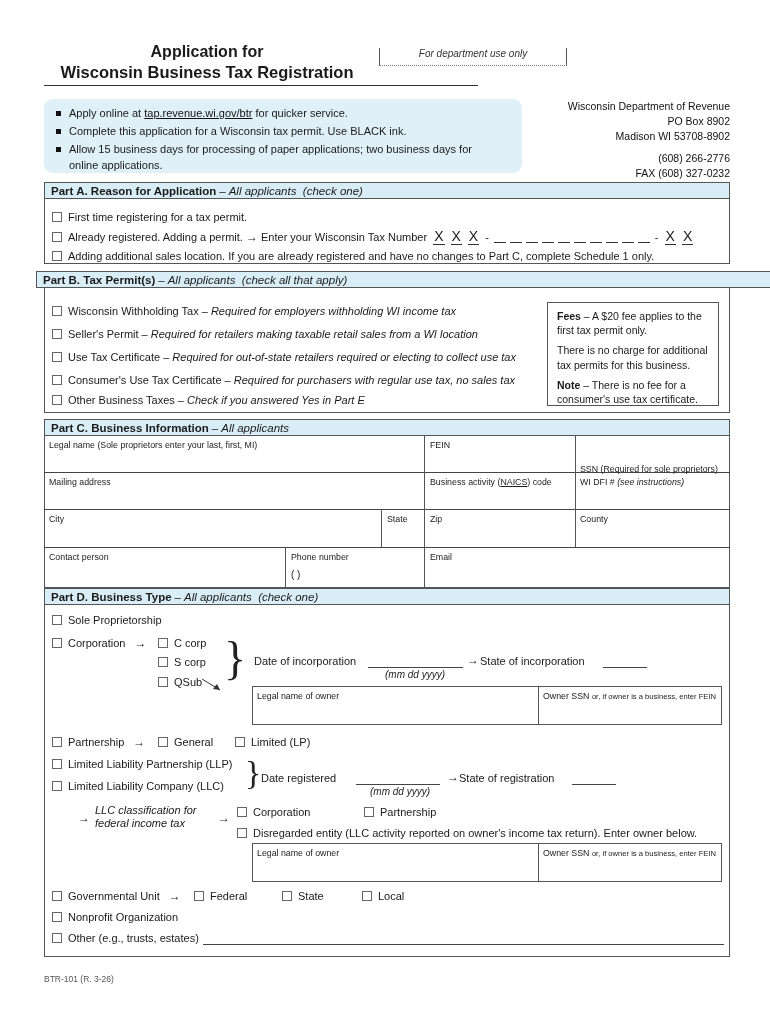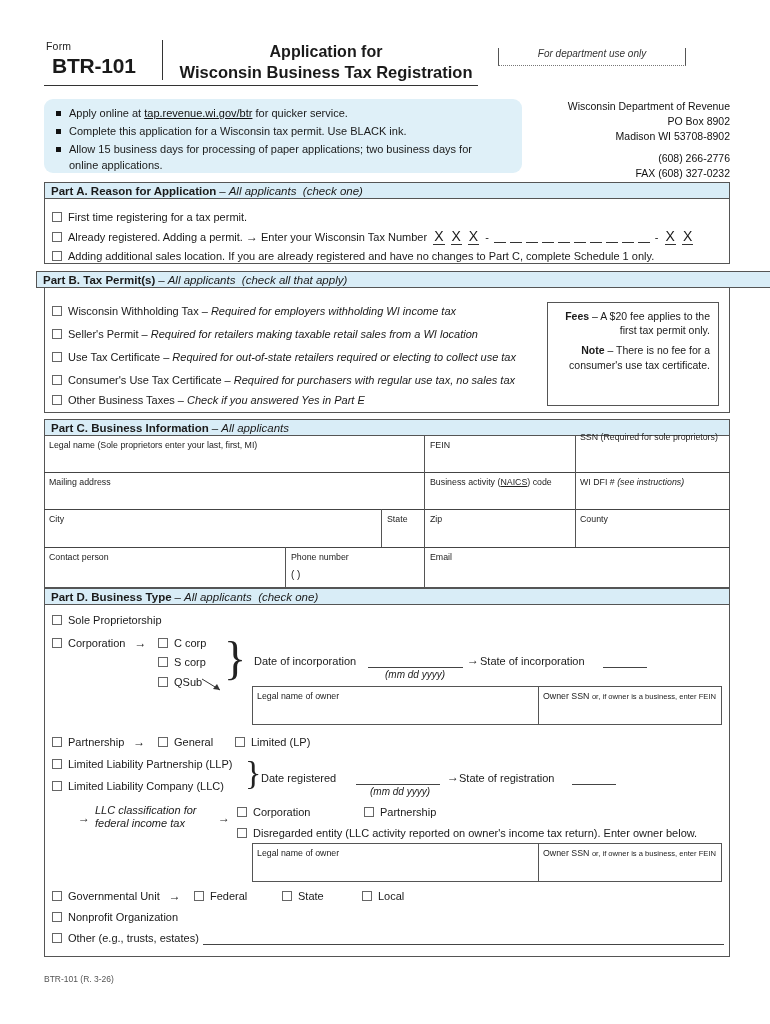--- a/index.html
+++ b/index.html
@@ -161,21 +161,21 @@
 
   
   .fees {
     position: absolute;
     box-sizing: border-box;
     border: 1px solid #555;
     padding: 6px 8px 6px 9px;
     font-size: 10.5px;
     line-height: 1.35;
   }
-  .fees p { margin: 0 0 6px 0; text-align: right; }
+  .fees p { margin: 0 0 6px 0; }
   .fees p:last-child { margin-bottom: 0; }
   .fees b { font-weight: bold; }
   .celllabel {
     position: absolute;
     font-size: 8.8px;
     color: #222;
     white-space: nowrap;
     line-height: 10px;
   }
   .celllabel i { font-style: italic; }
@@ -239,24 +239,20 @@
     color: #555;
   }
 </style>
 </head>
 <body>
 
 <div class="page">
 
   <div class="hdr">
     <div class="hdr-row">
-      <div class="form-id-cell">
-        <div class="form-word">Form</div>
-        <div class="form-num">BTR-101</div>
-      </div>
       <div class="title-cell">
         <div class="title-1">Application for</div>
         <div class="title-2">Wisconsin Business Tax Registration</div>
       </div>
       <div class="dept-box-cell">
         <div class="deptuse">
           <span>For department use only</span>
         </div>
       </div>
     </div>
@@ -323,20 +319,21 @@
   </div>
   <div class="ckline" style="left:52px; top:374px;">
     <span class="cb"></span><span>Consumer's Use Tax Certificate –</span> <i>Required for purchasers with regular use tax, no sales tax</i>
   </div>
   <div class="ckline" style="left:52px; top:394px;">
     <span class="cb"></span><span>Other Business Taxes –</span> <i>Check if you answered Yes in Part E</i>
   </div>
 
   <div class="fees" style="left:547px; top:302px; width:172px; height:104px; background:#fff;">
     <p><b>Fees</b><span> – A $20 fee applies to the first tax permit only.</span></p>
+    <p>There is no charge for additional tax permits for this business.</p>
     <p><b>Note</b><span> – There is no fee for a consumer's use tax certificate.</span></p>
   </div>
 
   <div class="partbar" style="left:44px; top:419px; width:686px;">
     <b>Part C.  Business Information</b><span class="pb-dash">–</span><i>All applicants</i>
   </div>
 
   <div class="region" style="left:44px; top:436px; width:686px; height:152px; border-top:none;"></div>
 
   <div class="ruleline" style="left:44px; top:472px; width:686px;"></div>
@@ -346,21 +343,21 @@
   <div style="position:absolute;left:424px;top:436px;width:0;height:111px;border-left:1px solid #555;"></div>
   <div style="position:absolute;left:575px;top:436px;width:0;height:111px;border-left:1px solid #555;"></div>
 
   <div style="position:absolute;left:381px;top:509px;width:0;height:38px;border-left:1px solid #555;"></div>
 
   <div style="position:absolute;left:285px;top:547px;width:0;height:41px;border-left:1px solid #555;"></div>
   <div style="position:absolute;left:424px;top:547px;width:0;height:41px;border-left:1px solid #555;"></div>
 
   <div class="celllabel" style="left:49px; top:440px;">Legal name (Sole proprietors enter your last, first, MI)</div>
   <div class="celllabel" style="left:430px; top:440px;">FEIN</div>
-  <div class="celllabel" style="left:580px; top:432px;">SSN (Required for sole proprietors)</div>
+  <div class="celllabel" style="left:580px; top:464px;">SSN (Required for sole proprietors)</div>
 
   <div class="celllabel" style="left:49px; top:477px;">Mailing address</div>
   <div class="celllabel" style="left:430px; top:477px;"><span>Business activity (</span><span class="u">NAICS</span><span>) code</span></div>
   <div class="celllabel" style="left:580px; top:477px;"><span>WI DFI # </span><i>(see instructions)</i></div>
 
   <div class="celllabel" style="left:49px; top:514px;">City</div>
   <div class="celllabel" style="left:387px; top:514px;">State</div>
   <div class="celllabel" style="left:430px; top:514px;">Zip</div>
   <div class="celllabel" style="left:580px; top:514px;">County</div>
 

